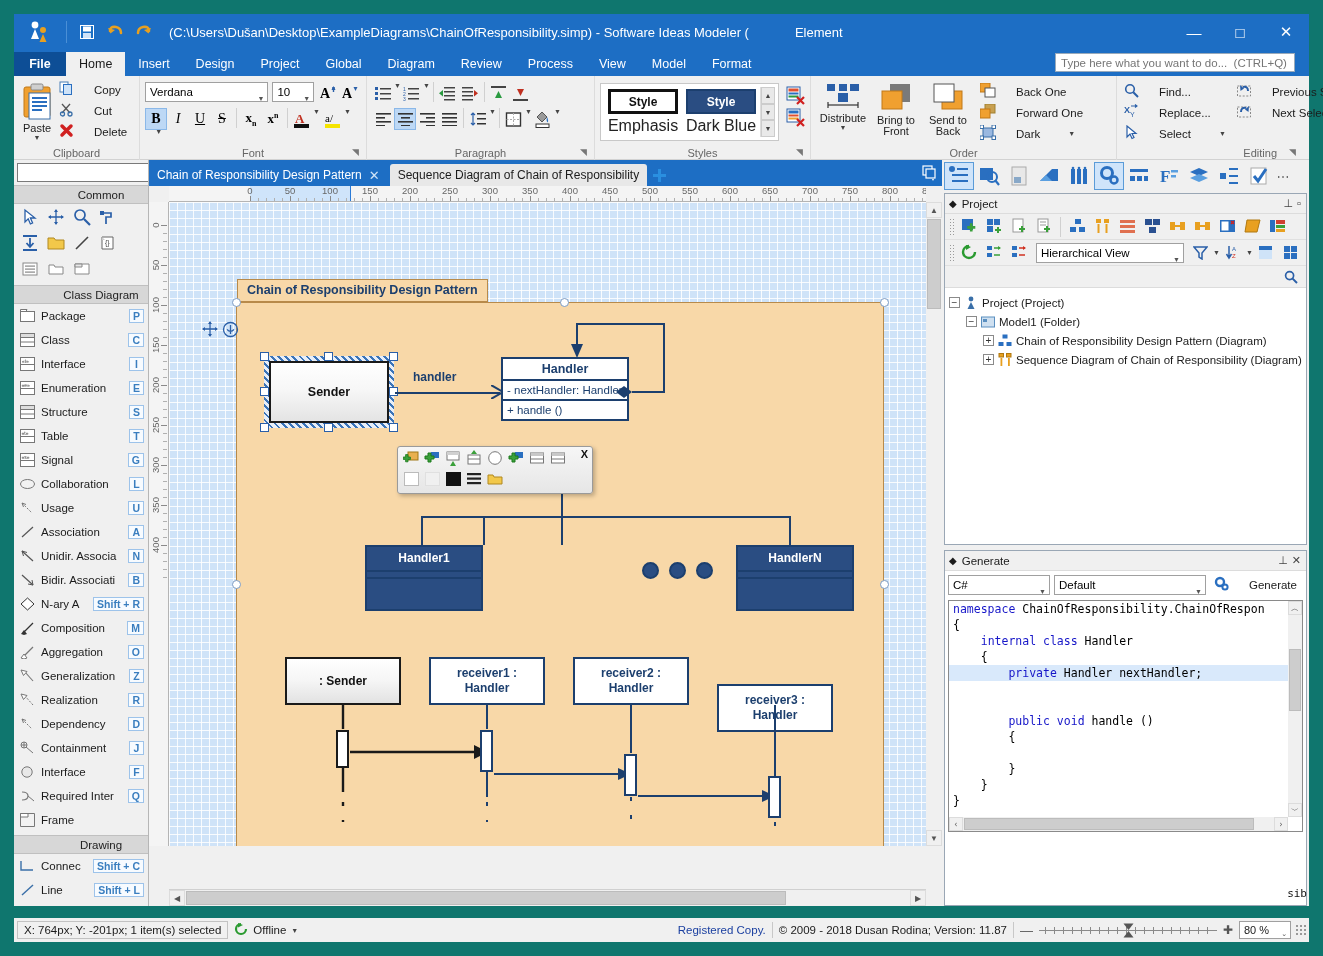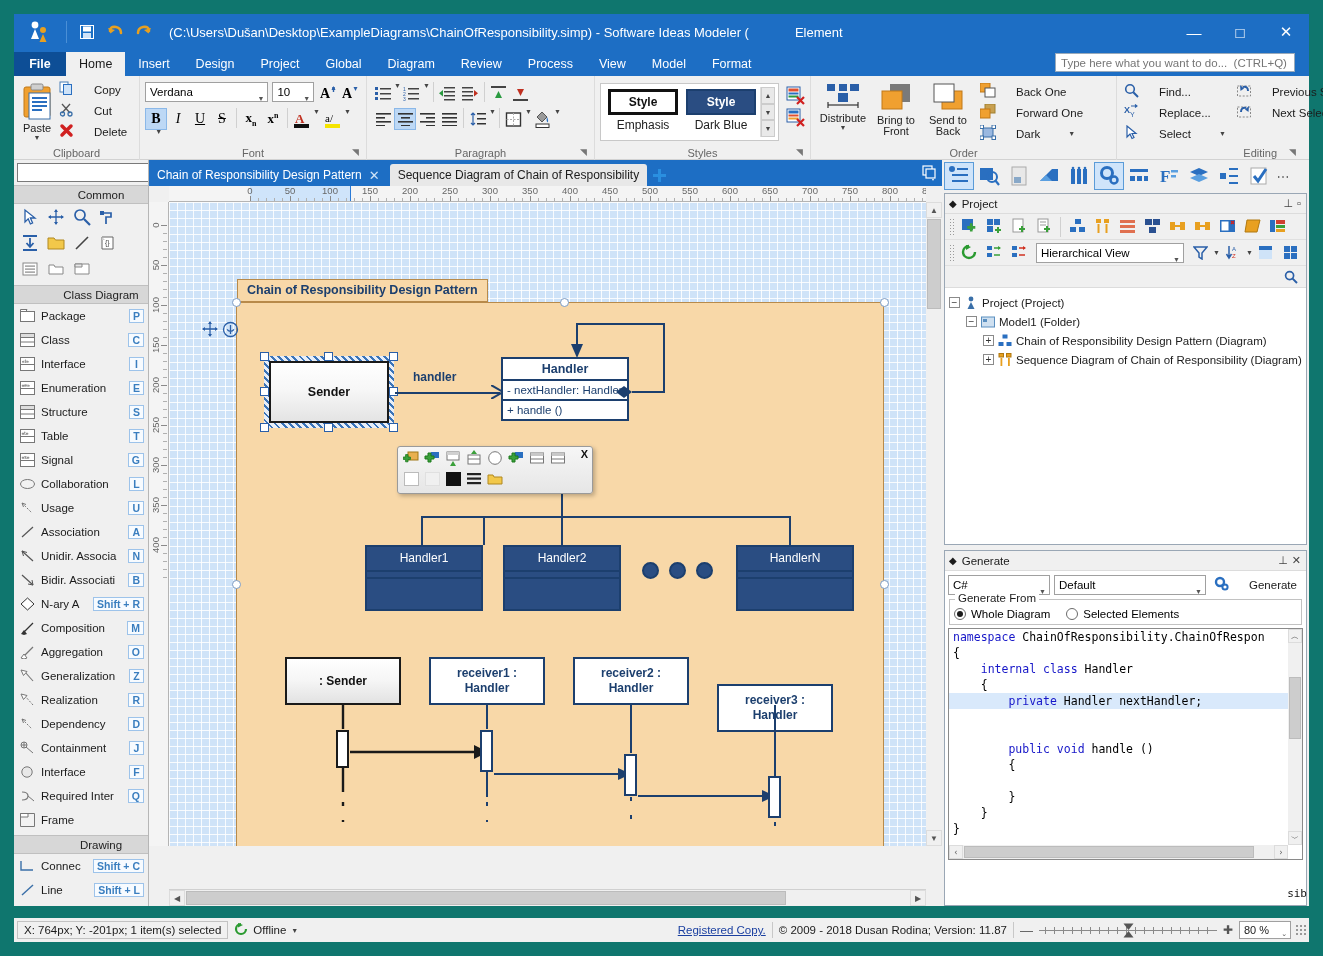--- a/index.html
+++ b/index.html
@@ -92,21 +92,21 @@
   .font-name { width: 124px; height: 20px; border: 1px solid #a0a0a0; background: #fff;
                font-size: 11.5px; padding: 0 14px 0 4px; line-height: 18px; position: relative; cursor: pointer;}
   .font-size { width: 42px; height: 20px; border: 1px solid #a0a0a0; background: #fff;
                font-size: 11.5px; padding: 0 12px 0 4px; line-height: 18px; position: relative; cursor: pointer;}
   .combo-arrow { position: absolute; right: 3px; top: 7px; font-size: 7px; color: #555; }
 
   .style-gallery { display: flex; border: 1px solid #c8c8c8; background: #fff; height: 58px; padding: 3px; }
   .style-item { width: 78px; display: flex; flex-direction: column; align-items: center; cursor: pointer; padding: 2px; }
   .style-chip { width: 70px; height: 26px; display: flex; align-items: center; justify-content: center;
                 font-size: 12px; font-weight: bold; }
-  .style-name { font-size: 12px; color: #222; margin-top: 3px; }
+  .style-name { font-size: 16px; color: #222; margin-top: 3px; }
   .gallery-scroll { width: 15px; display: flex; flex-direction: column; justify-content: space-between;
                     border-left: 1px solid #ddd; }
   .gs-btn { height: 17px; display: flex; align-items: center; justify-content: center;
             font-size: 7px; color: #444; background: #e9e9e9; border: 1px solid #ccc; cursor: pointer; }
 
   
   .toolbox {
     position: absolute; left: 14px; top: 160px; width: 135px; height: 746px;
     background: #f0f0f0; border-right: 1px solid #b6b6b6;
     overflow: hidden;
@@ -203,21 +203,21 @@
     background: repeating-linear-gradient(45deg, #3b74b8 0 2px, #e8eef7 2px 5px);
   }
   .handler-class {
     width: 128px; background: #fff; border: 2px solid #1c3f6e;
   }
   .hc-title { text-align: center; font-weight: bold; font-size: 12.5px; color: #1c3f6e; padding: 3px 0; }
   .hc-row { border-top: 2px solid #1c3f6e; font-size: 11.5px; color: #1c3f6e; padding: 3px 4px; }
   .dark-class {
     width: 118px; height: 66px; background: #2a4d82; border: 2px solid #1c3f6e;
   }
-  .dc-title { text-align: center; font-weight: normal; font-size: 12px; color: #fff; padding: 4px 0 5px 0;
+  .dc-title { text-align: center; font-weight: bold; font-size: 12px; color: #fff; padding: 4px 0 5px 0;
               border-bottom: 2px solid #1c3f6e; }
   .dc-band { height: 7px; border-bottom: 2px solid #1c3f6e; }
   .obj-box {
     background: #fff; border: 2px solid #1c3f6e; display: flex; align-items: center;
     justify-content: center; text-align: center; font-size: 12px; font-weight: bold;
     color: #1c3f6e; line-height: 15px;
   }
   .lifeline-sender {
     background: linear-gradient(to bottom, #ffffff 0%, #f5f5f5 50%, #e2e2e2 100%);
     border: 2px solid #1a1a1a; color: #111;
@@ -298,21 +298,21 @@
   }
   .sb-cell { padding: 0 6px; height: 18px; display: flex; align-items: center; gap: 5px; }
   .sb-box { border: 1px solid #c2c2c2; margin-left: 3px; }
   .sb-sep { width: 1px; height: 16px; background: #c8c8c8; }
   .zoom-slider { position: relative; width: 178px; height: 16px; display: flex; align-items: center; }
   .zs-line { position: absolute; left: 0; right: 0; top: 8px; height: 1px; background: #8a8a8a; }
   .zs-tick { position: absolute; top: 5px; width: 1px; height: 7px; background: #8a8a8a; }
   .zs-thumb { position: absolute; left: 84px; top: 1px; width: 11px; height: 15px; cursor: pointer; }
   .zoom-combo { width: 52px; height: 18px; border: 1px solid #a0a0a0; background: #fff;
                 font-size: 11px; padding: 0 13px 0 4px; line-height: 16px; position: relative; cursor: pointer; }
-  .link { color: #1a3fa0; text-decoration: underline; cursor: pointer; }
+  .link { color: #1a3fa0; cursor: pointer; }
 </style>
 </head>
 <body>
 
 <div id="app">
 
   <div class="titlebar">
     <div class="app-logo">
       <svg width="26" height="26" viewBox="0 0 26 26">
         <circle cx="9" cy="6" r="3.4" fill="#fff"></circle>
@@ -1339,24 +1339,20 @@
         <path d="M196 66 L210 66 L203 48 Z" fill="#1c3f6e"></path>
         <path d="M203 100 L63 100 L63 128 M203 100 L431 100 L431 128 M203 100 L203 128" stroke="#1c3f6e" stroke-width="2" fill="none"></path>
         <path d="M125 120 L125 100 L203 100" stroke="#1c3f6e" stroke-width="2" fill="none"></path>
         <path d="M125 100 L125 128" stroke="#1c3f6e" stroke-width="2" fill="none"></path>
       </svg>
 
       <div class="node dark-class" style="left:196px;top:343px">
         <div class="dc-title">Handler1</div>
         <div class="dc-band"></div>
       </div>
-      <div class="node dark-class" style="left:334px;top:343px">
-        <div class="dc-title">Handler2</div>
-        <div class="dc-band"></div>
-      </div>
       <div class="node dark-class" style="left:567px;top:343px">
         <div class="dc-title">HandlerN</div>
         <div class="dc-band"></div>
       </div>
       <div class="dot3" style="left:473px;top:360px"></div>
       <div class="dot3" style="left:500px;top:360px"></div>
       <div class="dot3" style="left:527px;top:360px"></div>
 
       <div class="node obj-box lifeline-sender" style="left:116px;top:455px;width:116px;height:48px">
         <span>: Sender</span>
@@ -1813,35 +1809,20 @@
           <span class="combo-arrow">▼</span>
         </div>
         <div class="small-btn" style="margin-left:4px">
           <span><svg width="15" height="15" viewBox="0 0 15 15">
                 <circle cx="6" cy="6" r="4" fill="none" stroke="#2a6fc0" stroke-width="2.4"></circle>
                 <circle cx="11" cy="11" r="2.6" fill="none" stroke="#2a6fc0" stroke-width="2"></circle>
               </svg></span>
           <span>Generate</span>
         </div>
       </div>
-      <div class="fieldset">
-        <div class="fs-legend">Generate From</div>
-        <div class="radio-row">
-          <div class="radio">
-            <span class="rdot">
-                <i></i>
-              </span>
-            <span>Whole Diagram</span>
-          </div>
-          <div class="radio">
-            <span class="rdot"></span>
-            <span>Selected Elements</span>
-          </div>
-        </div>
-      </div>
       <div class="code-box">
         <div id="code-lines">
             <div class="code-line"><span></span><span class="kw">namespace</span><span>&nbsp;ChainOfResponsibility.ChainOfRespon</span></div>
             <div class="code-line">{</div>
             <div class="code-line"><span>&nbsp;&nbsp;&nbsp;&nbsp;</span><span class="kw">internal class</span><span>&nbsp;Handler</span></div>
             <div class="code-line">    {</div>
             <div class="code-line hl"><span>&nbsp;&nbsp;&nbsp;&nbsp;&nbsp;&nbsp;&nbsp;&nbsp;</span><span class="kw">private</span><span>&nbsp;Handler&nbsp;nextHandler;</span></div>
             <div class="code-line">&nbsp;</div>
             <div class="code-line">&nbsp;</div>
             <div class="code-line"><span>&nbsp;&nbsp;&nbsp;&nbsp;&nbsp;&nbsp;&nbsp;&nbsp;</span><span class="kw">public void</span><span>&nbsp;handle&nbsp;()</span></div>

